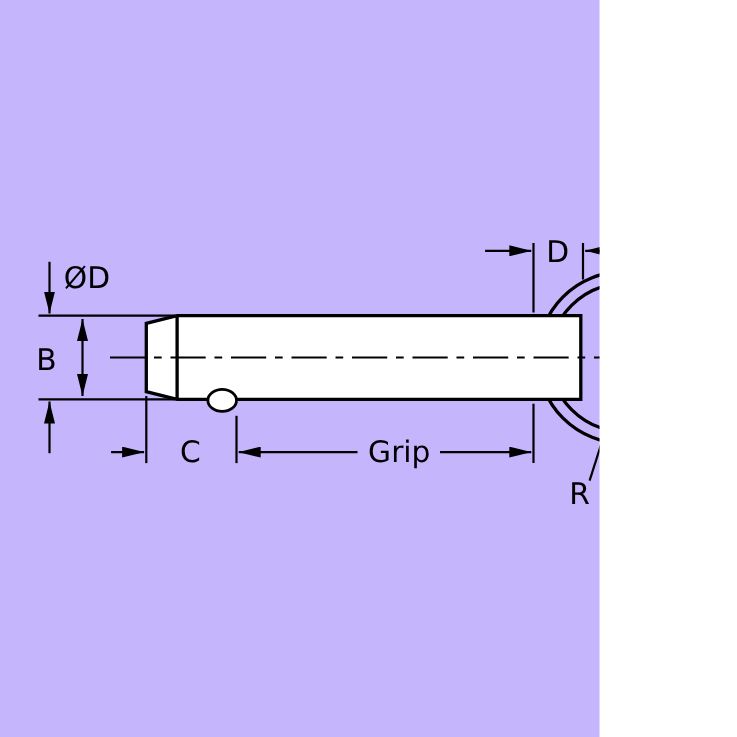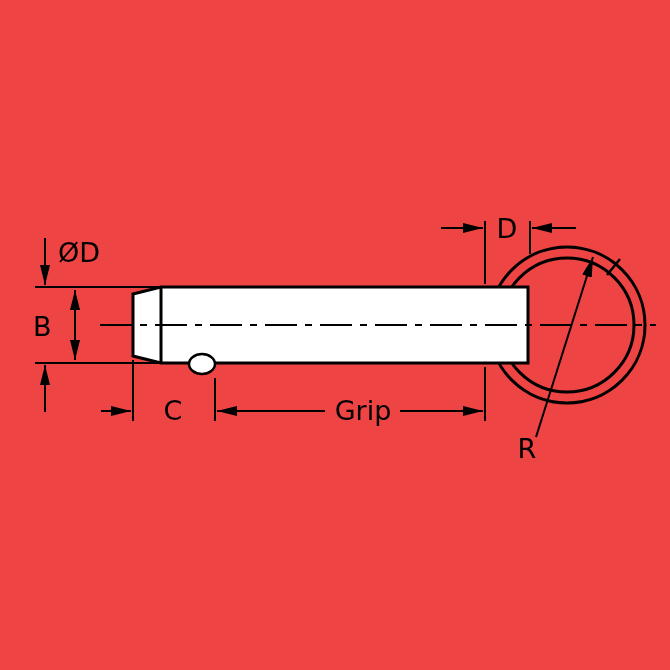--- a/index.html
+++ b/index.html
@@ -1,20 +1,20 @@
 <!DOCTYPE html>
 <html><head>
 <meta charset="utf-8">
 <style>
   html, body { margin: 0; padding: 0; background: #ffffff; }
   .stage {
     position: relative;
-    width: 670px;
+    width: 545px;
     height: 670px;
-    background: #ef4444;
+    background: #c4b5fd;
     overflow: hidden;
     text-decoration: underline;
   }
   svg text {
     font-family: "DejaVu Sans", "Liberation Sans", sans-serif;
     font-size: 27px;
     fill: #000000;
     stroke: none;
   }
 </style>

